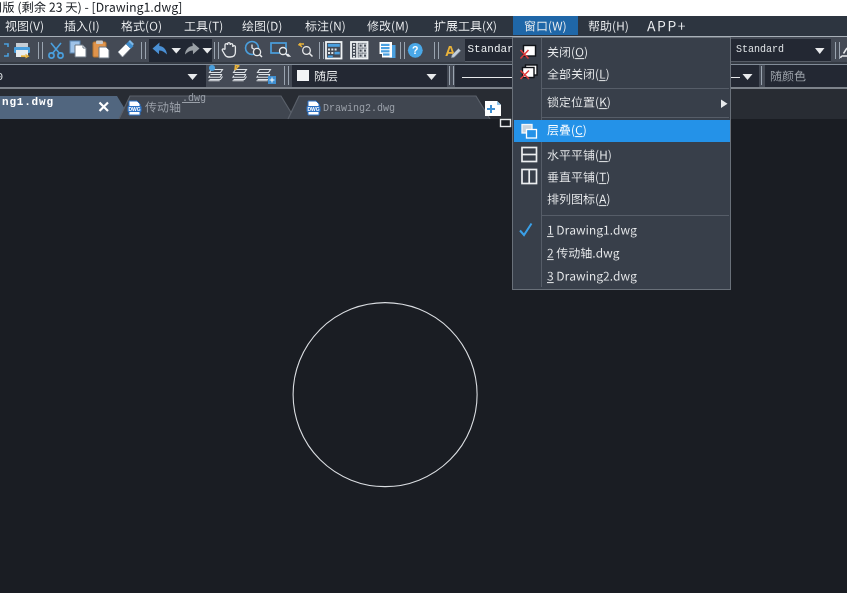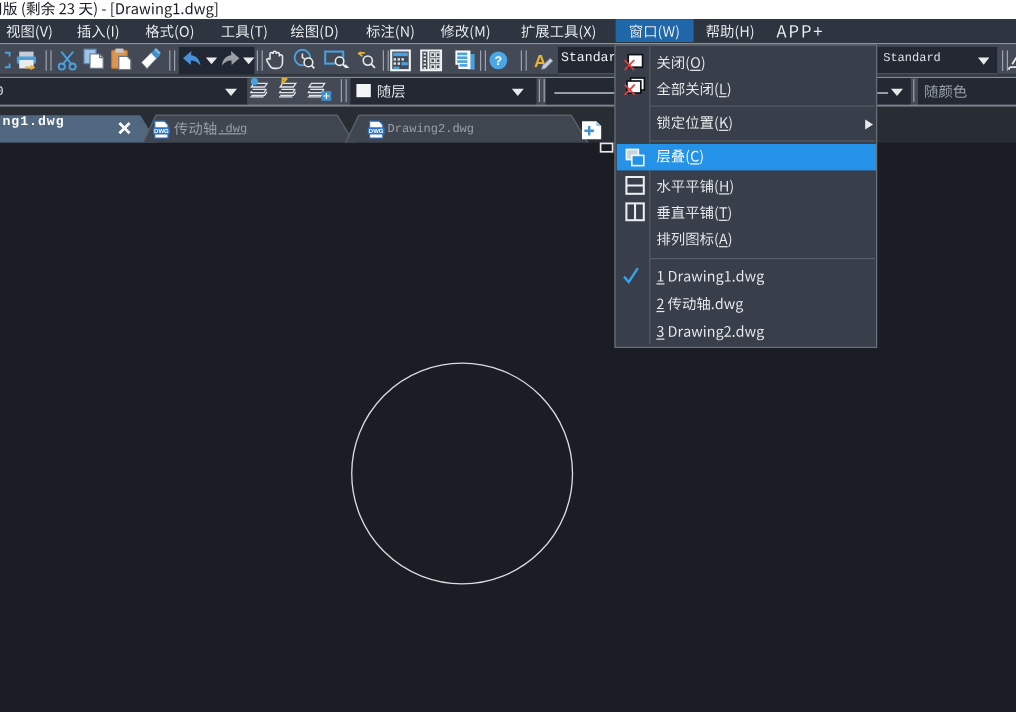--- a/index.html
+++ b/index.html
@@ -382,21 +382,21 @@
 <text x="7.5" y="10.8" font-family="Liberation Sans" font-size="5" font-weight="bold" fill="#ffffff" text-anchor="middle">DWG</text>
     </g>
   </svg>
 <svg style="position:absolute;left:145.0px;top:100.9px;" width="38" height="16" overflow="visible">
     <g fill="#9aa0a9">
       <use href="#g4f20" transform="translate(0.0 10.6) scale(0.01200)"></use>
       <use href="#g52a8" transform="translate(12.0 10.6) scale(0.01200)"></use>
       <use href="#g8f74" transform="translate(24.0 10.6) scale(0.01200)"></use>
     </g>
   </svg>
-<div style="position:absolute;left:182px;top:103px;font:10px 'Liberation Mono',monospace;color:#9aa0a9;white-space:pre;text-decoration:underline;">.dwg</div>
+<div style="position:absolute;left:182px;top:93px;font:10px 'Liberation Mono',monospace;color:#9aa0a9;white-space:pre;text-decoration:underline;">.dwg</div>
 <svg style="position:absolute;left:284px;top:95px;" width="210" height="24">
     <polygon points="15,1 192,1 206,24 4,24" fill="#404650"></polygon>
     <path d="M4 24 L15 1 H192 L206 24" fill="none" stroke="#5a606a" stroke-width="1.2"></path>
   </svg>
 <svg style="position:absolute;left:306px;top:100px;" width="15" height="16">
     <g>
       <path d="M2 1 h8 l3 3 v11 h-11 z" fill="#ffffff" stroke="#2b71c4" stroke-width="1"></path>
 <rect x="0.5" y="6" width="14" height="6" rx="1" fill="#2b71c4"></rect>
 <text x="7.5" y="10.8" font-family="Liberation Sans" font-size="5" font-weight="bold" fill="#ffffff" text-anchor="middle">DWG</text>
     </g>

